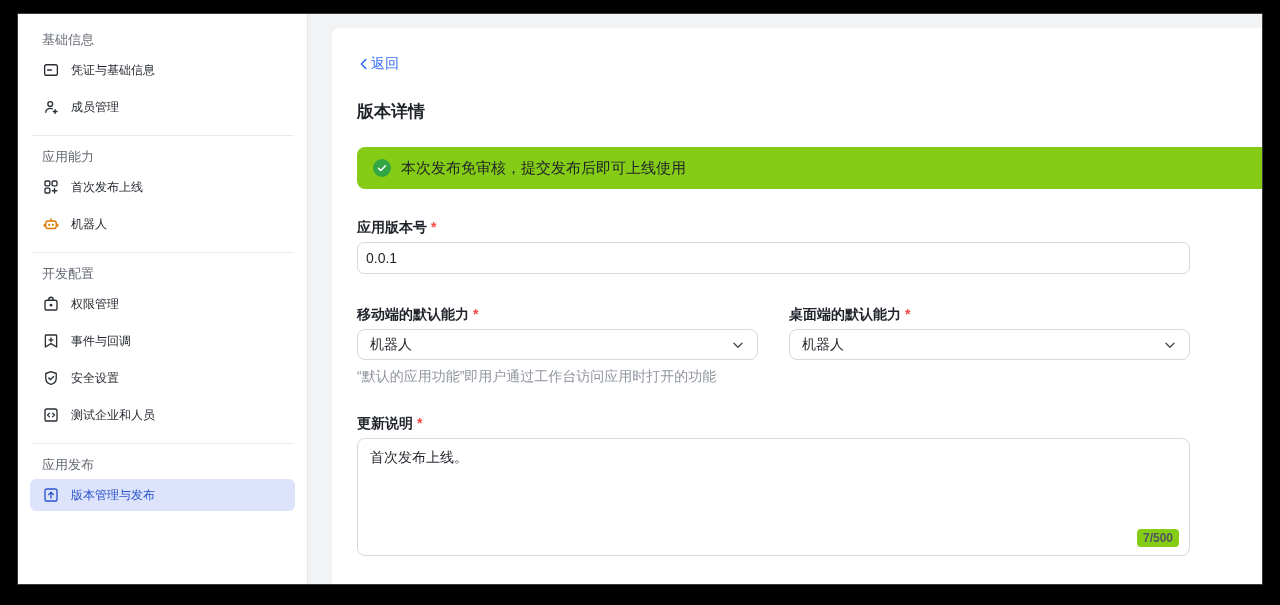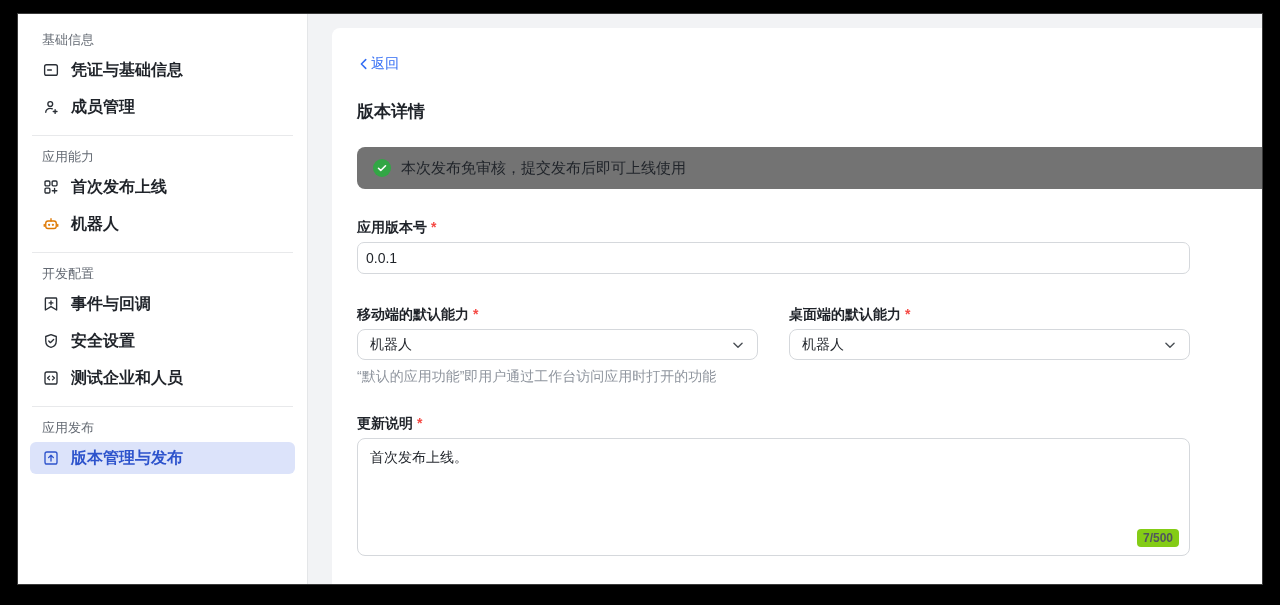--- a/index.html
+++ b/index.html
@@ -7,37 +7,37 @@
     font-family:"Liberation Sans","DejaVu Sans",sans-serif; }
   .window { position:absolute; left:17px; top:13px; width:1246px; height:572px;
     background:#f2f3f5; border:1px solid #3a3a3a; display:flex; overflow:hidden; }
 
   
   .sidebar { width:290px; background:#fff; border-right:1px solid #e4e6e8;
     padding:10px 12px 0; flex-shrink:0; }
   .sb-header { font-size:13px; color:#646a73; line-height:18px; margin:7px 12px 5px; }
   .sb-item { display:flex; align-items:center; height:32px; padding:0 12px;
     border-radius:6px; margin:5px 0; cursor:pointer; color:#1f2329; }
-  .sb-item .lbl { font-size:16px; font-weight:700; margin-left:11px; white-space:nowrap; }
+  .sb-item .lbl { font-size:12px; font-weight:400; margin-left:11px; white-space:nowrap; }
   .sb-item.selected { background:#dce3fa; color:#2d53cc; }
   .sb-item.selected .lbl { color:#2d53cc; }
   .sb-divider { height:1px; background:#e8e9eb; margin:12px 2px; }
   .icn { width:18px; height:18px; flex-shrink:0; display:block; }
   .icn svg { display:block; width:18px; height:18px; }
 
   
   .main { flex:1; padding:14px 0 0 24px; overflow:hidden; }
   .card { background:#fff; border-radius:8px 0 0 0; height:558px;
     padding:26px 0 0 25px; overflow:hidden; }
 
   .back { display:inline-flex; align-items:center; gap:0; color:#336df4;
     font-size:14px; font-weight:500; cursor:pointer; height:20px; }
   .page-title { margin-top:25px; font-size:17px; font-weight:700; color:#1f2329; line-height:24px; }
 
-  .banner { margin-top:23px; width:calc(100% - 0px); height:42px; background:#737373;
+  .banner { margin-top:23px; width:calc(100% - 0px); height:42px; background:#84cc16;
     border-radius:8px 0 0 8px; display:flex; align-items:center; padding:0 16px; gap:10px; }
   .banner-text { font-size:15px; color:#1f2329; }
 
   .fieldwrap { width:833px; }
   .f-label { font-size:14px; font-weight:600; color:#1f2329; line-height:20px; }
   .req { color:#f54a45; margin-left:4px; font-weight:600; }
   .t-input { width:100%; height:32px; border:1px solid #d5d8dc; border-radius:7px;
     padding:0 8px; font-size:14px; color:#1f2329; background:#fff; outline:none;
     font-family:"Liberation Sans","DejaVu Sans",sans-serif; }
   .mt28 { margin-top:28px; } .mt30 { margin-top:30px; } .mt27 { margin-top:27px; }
@@ -117,20 +117,30 @@
           <path d="M3 12.5v2.5M21 12.5v2.5"></path>
         </svg>
         </span>
       <span class="lbl">机器人</span>
     </div>
 
     <div class="sb-divider"></div>
 
     <div class="sb-header">开发配置</div>
 
+    <div class="sb-item">
+      <span class="icn">
+        <svg viewBox="0 0 24 24" fill="none" stroke="#2a2f36" stroke-width="1.8" stroke-linecap="round">
+          <rect x="4" y="7" width="16" height="13" rx="2.5"></rect>
+          <path d="M9 7V6a3 3 0 0 1 6 0v1"></path>
+            <circle cx="12" cy="13.5" r="1" fill="#2a2f36"></circle>
+        </svg>
+        </span>
+      <span class="lbl">权限管理</span>
+    </div>
 
     <div class="sb-item">
       <span class="icn">
         <svg viewBox="0 0 24 24" fill="none" stroke="#2a2f36" stroke-width="1.8" stroke-linecap="round" stroke-linejoin="round">
           <path d="M5.5 4h13a1 1 0 0 1 1 1v15l-7.5-4.5L4.5 20V5a1 1 0 0 1 1-1z"></path>
           <path d="M12 8v5M9.5 10.5h5"></path>
         </svg>
         </span>
       <span class="lbl">事件与回调</span>
     </div>

